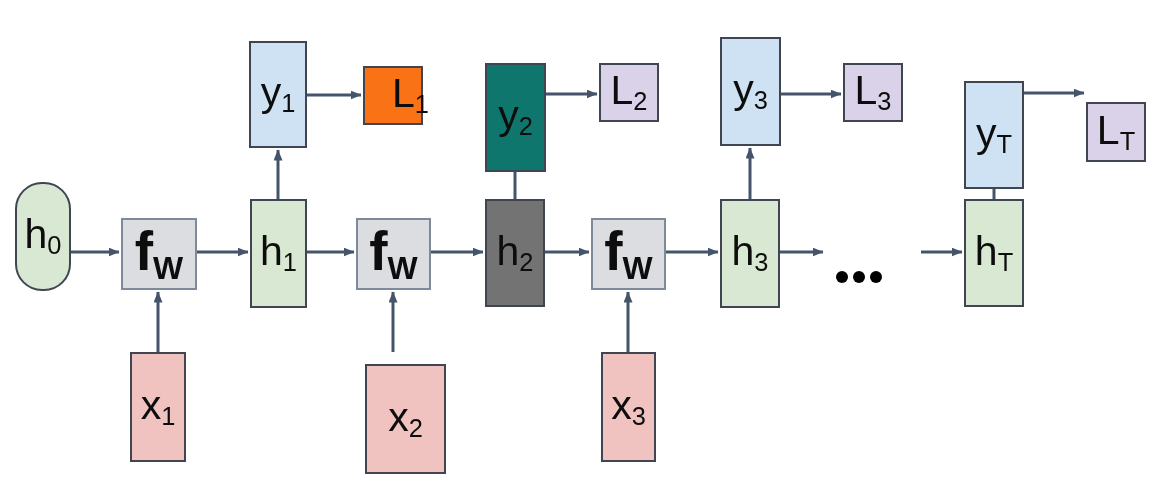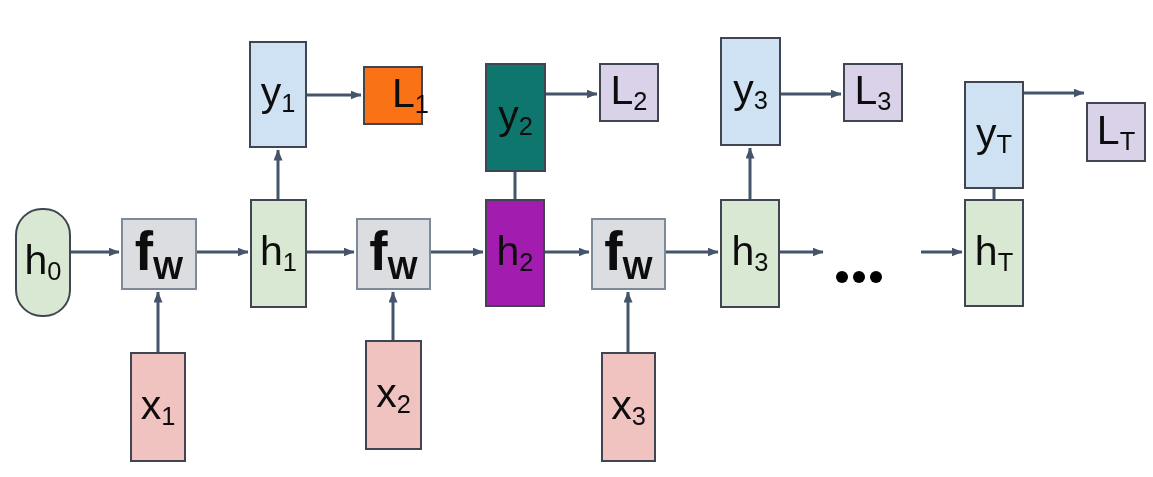--- a/index.html
+++ b/index.html
@@ -76,33 +76,33 @@
       <line x1="781" y1="94" x2="841" y2="94" stroke="#44546a" stroke-width="3" marker-end="url(#ah)"></line>
       <line x1="1024" y1="93" x2="1084" y2="93" stroke="#44546a" stroke-width="3" marker-end="url(#ah)"></line>
       <line x1="278" y1="199" x2="278" y2="150" stroke="#44546a" stroke-width="3" marker-end="url(#ah)"></line>
       <line x1="515" y1="199" x2="515" y2="148" stroke="#44546a" stroke-width="3" marker-end="url(#ah)"></line>
       <line x1="750" y1="199" x2="750" y2="148" stroke="#44546a" stroke-width="3" marker-end="url(#ah)"></line>
       <line x1="994" y1="199" x2="994" y2="148" stroke="#44546a" stroke-width="3" marker-end="url(#ah)"></line>
       <line x1="158" y1="352" x2="158" y2="292" stroke="#44546a" stroke-width="3" marker-end="url(#ah)"></line>
       <line x1="393" y1="352" x2="393" y2="292" stroke="#44546a" stroke-width="3" marker-end="url(#ah)"></line>
       <line x1="628" y1="352" x2="628" y2="292" stroke="#44546a" stroke-width="3" marker-end="url(#ah)"></line>
     </svg>
-<div class="node hidden" style="left: 15px; top: 208px; width: 56px; height: 109px; background: rgb(217, 232, 210); border-color: rgb(63, 70, 82); color: rgb(13, 13, 13); border-radius: 27px;">
+<div class="node hidden" style="left: 15px; top: 182px; width: 56px; height: 109px; background: rgb(217, 232, 210); border-color: rgb(63, 70, 82); color: rgb(13, 13, 13); border-radius: 27px;">
       <span class="lbl">h<span class="sub">0</span></span>
     </div>
     <div class="node function" style="left: 121px; top: 218px; width: 76px; height: 72px; background: rgb(220, 221, 225); border-color: rgb(126, 138, 154); color: rgb(13, 13, 13);">
       <span class="lbl">f<span class="sub">W</span></span>
     </div>
     <div class="node hidden" style="left: 250px; top: 199px; width: 57px; height: 109px; background: rgb(217, 232, 210); border-color: rgb(63, 70, 82); color: rgb(13, 13, 13); text-align: center;">
       <span class="lbl">h<span class="sub">1</span></span>
     </div>
     <div class="node function" style="left: 356px; top: 218px; width: 75px; height: 72px; background: rgb(220, 221, 225); border-color: rgb(126, 138, 154); color: rgb(13, 13, 13);">
       <span class="lbl">f<span class="sub">W</span></span>
     </div>
-    <div class="node hidden" style="left: 485px; top: 199px; width: 60px; height: 108px; background: #a21caf; border-color: rgb(63, 70, 82); color: rgb(13, 13, 13);">
+    <div class="node hidden" style="left: 485px; top: 199px; width: 60px; height: 108px; background: #737373; border-color: rgb(63, 70, 82); color: rgb(13, 13, 13);">
       <span class="lbl">h<span class="sub">2</span></span>
     </div>
     <div class="node function" style="left: 591px; top: 218px; width: 75px; height: 72px; background: rgb(220, 221, 225); border-color: rgb(126, 138, 154); color: rgb(13, 13, 13);">
       <span class="lbl">f<span class="sub">W</span></span>
     </div>
     <div class="node hidden" style="left: 720px; top: 199px; width: 60px; height: 109px; background: rgb(217, 232, 210); border-color: rgb(63, 70, 82); color: rgb(13, 13, 13);">
       <span class="lbl">h<span class="sub">3</span></span>
     </div>
     <div class="node hidden" style="left: 964px; top: 199px; width: 60px; height: 108px; background: rgb(217, 232, 210); border-color: rgb(63, 70, 82); color: rgb(13, 13, 13);">
       <span class="lbl">h<span class="sub">T</span></span>
@@ -127,21 +127,21 @@
     </div>
     <div class="node loss" style="left: 843px; top: 63px; width: 60px; height: 59px; background: rgb(217, 210, 233); border-color: rgb(63, 70, 82); color: rgb(13, 13, 13); justify-content: center;">
       <span class="lbl">L<span class="sub">3</span></span>
     </div>
     <div class="node loss" style="left: 1086px; top: 62px; width: 60px; height: 60px; background: rgb(217, 210, 233); border-color: rgb(63, 70, 82); color: rgb(13, 13, 13); margin-top: 40px;">
       <span class="lbl">L<span class="sub">T</span></span>
     </div>
     <div class="node input" style="left: 130px; top: 352px; width: 56px; height: 110px; background: rgb(240, 195, 193); border-color: rgb(63, 70, 82); color: rgb(13, 13, 13);">
       <span class="lbl">x<span class="sub">1</span></span>
     </div>
-    <div class="node input" style="left: 365px; top: 340px; width: 57px; height: 110px; background: rgb(240, 195, 193); border-color: rgb(63, 70, 82); color: rgb(13, 13, 13);">
+    <div class="node input" style="left: 365px; top: 364px; width: 81px; height: 110px; background: rgb(240, 195, 193); border-color: rgb(63, 70, 82); color: rgb(13, 13, 13);">
       <span class="lbl">x<span class="sub">2</span></span>
     </div>
     <div class="node input" style="left: 601px; top: 352px; width: 55px; height: 110px; background: rgb(240, 195, 193); border-color: rgb(63, 70, 82); color: rgb(13, 13, 13);">
       <span class="lbl">x<span class="sub">3</span></span>
     </div>
     <div class="dots" aria-label="..." style="left: 836px; top: 271px; gap: 5px;">
       <span class="dot" style="width: 12px; height: 12px; background: rgb(0, 0, 0);"></span>
       <span class="dot" style="width: 12px; height: 12px; background: rgb(0, 0, 0);"></span>
       <span class="dot" style="width: 12px; height: 12px; background: rgb(0, 0, 0);"></span>
     </div>

